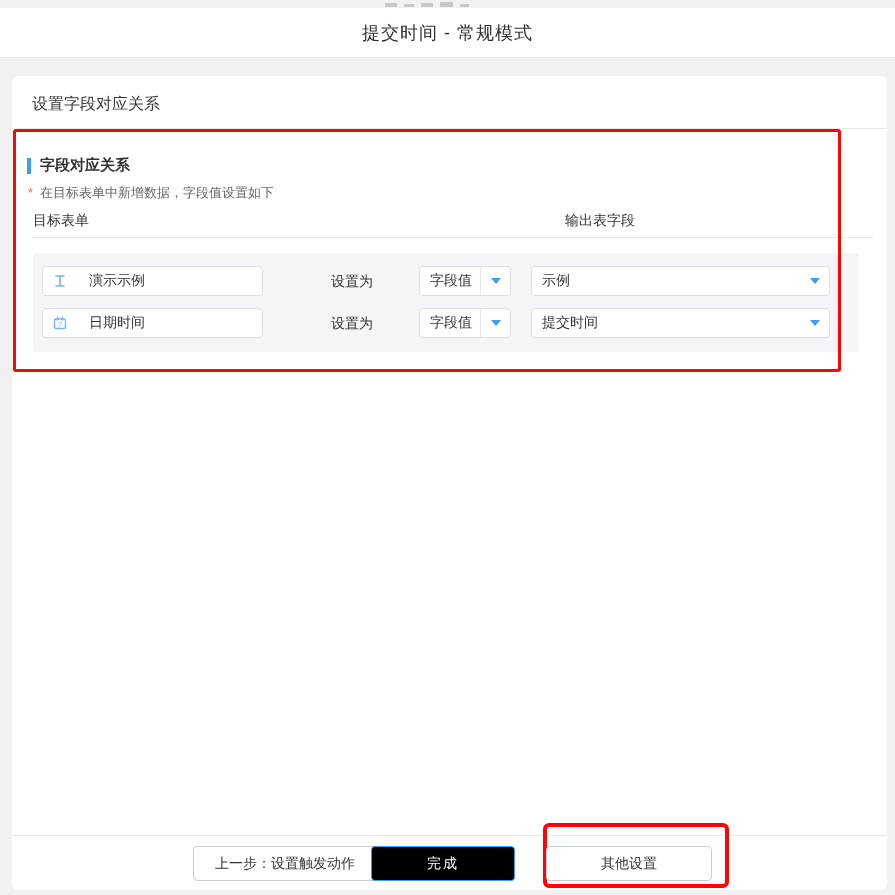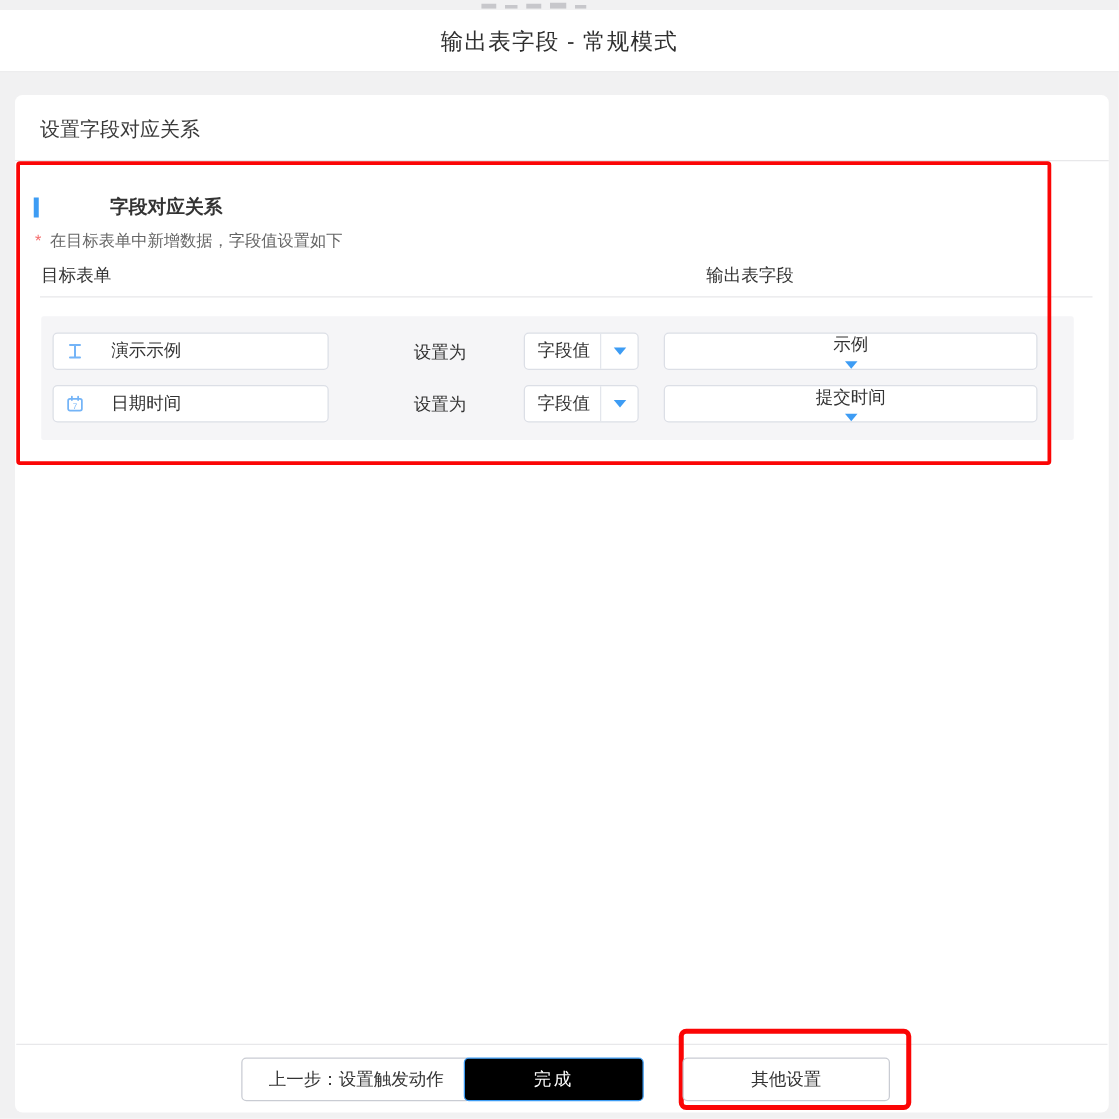--- a/index.html
+++ b/index.html
@@ -50,21 +50,21 @@
   .red-box-main {
     position: absolute; left: 1px; top: 53px; width: 828px; height: 243px;
     border: 3px solid #fb0505; border-radius: 3px; pointer-events: none; z-index: 5;
   }
   .red-box-other {
     position: absolute; left: 531px; top: 747px; width: 186px; height: 65px;
     border: 4px solid #fb0505; border-radius: 6px; pointer-events: none; z-index: 6;
   }
 
   
-  .block-header { position: absolute; left: 15px; top: 80px; display: flex; align-items: center; gap: 48px; }
+  .block-header { position: absolute; left: 15px; top: 80px; display: flex; align-items: center; }
   .blue-bar { width: 4px; height: 16px; background: #3d9cf4; margin-right: 9px; }
   .block-header b { font-size: 15px; color: #333; }
 
   .req-note { position: absolute; left: 16px; top: 108px; font-size: 13px; color: #666; }
   .req-note .star { color: #f56c6c; margin-right: 7px; font-size: 13px; }
 
   .col-head { position: absolute; top: 136px; font-size: 14px; color: #333; }
   .col-head.left { left: 21px; }
   .col-head.right { left: 553px; }
 
@@ -86,21 +86,21 @@
 
   .set-as { position: absolute; left: 298px; top: 7px; font-size: 14px; color: #333; }
 
   .dd {
     position: absolute; top: 0; height: 30px; background: #fff;
     border: 1px solid #dcdfe6; border-radius: 4px;
     display: flex; align-items: center; font-size: 14px; color: #333;
     cursor: pointer;
   }
   .dd.mode { left: 386px; width: 92px; }
-  .dd.value { left: 498px; width: 299px; flex-direction: column; }
+  .dd.value { left: 498px; width: 299px; }
   .dd .dd-text { flex: 1; padding: 0 10px; white-space: nowrap; overflow: hidden; }
   .dd .dd-sep { width: 1px; height: 28px; background: #e3e6ec; }
   .dd .dd-caret-zone { width: 29px; display: flex; align-items: center; justify-content: center; }
   .caret {
     width: 0; height: 0;
     border-left: 5px solid transparent; border-right: 5px solid transparent;
     border-top: 6px solid #3d9cf4;
   }
 
   
@@ -120,21 +120,21 @@
 
 <div class="clipped-strip">
   <i></i>
     <i></i>
     <i></i>
     <i></i>
     <i></i>
 </div>
 
 <header class="title-bar">
-  <h1>输出表字段 - 常规模式</h1>
+  <h1>提交时间 - 常规模式</h1>
 </header>
 
 <div class="panel">
 
   <div class="section-title">设置字段对应关系</div>
   <div class="divider under-section"></div>
 
   <div class="red-box-main"></div>
 
   <div class="block-header">

